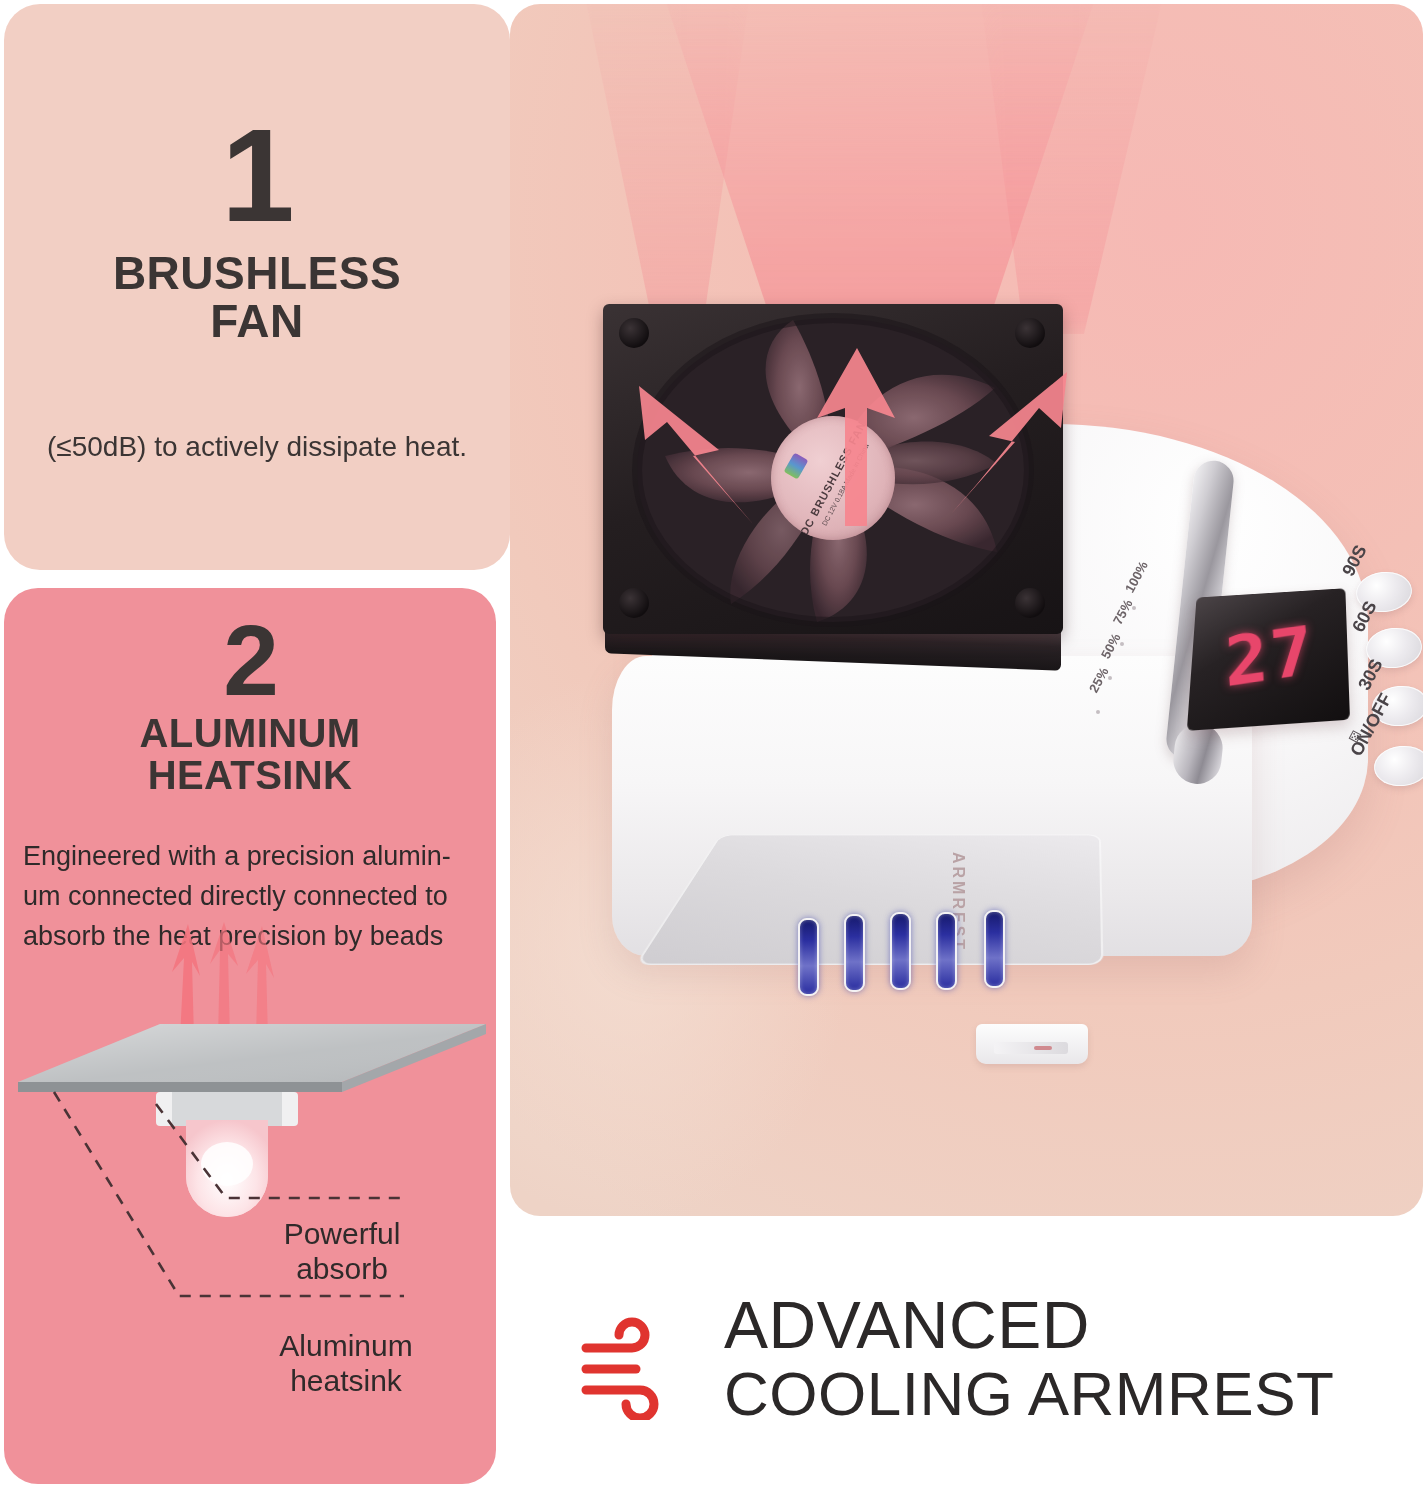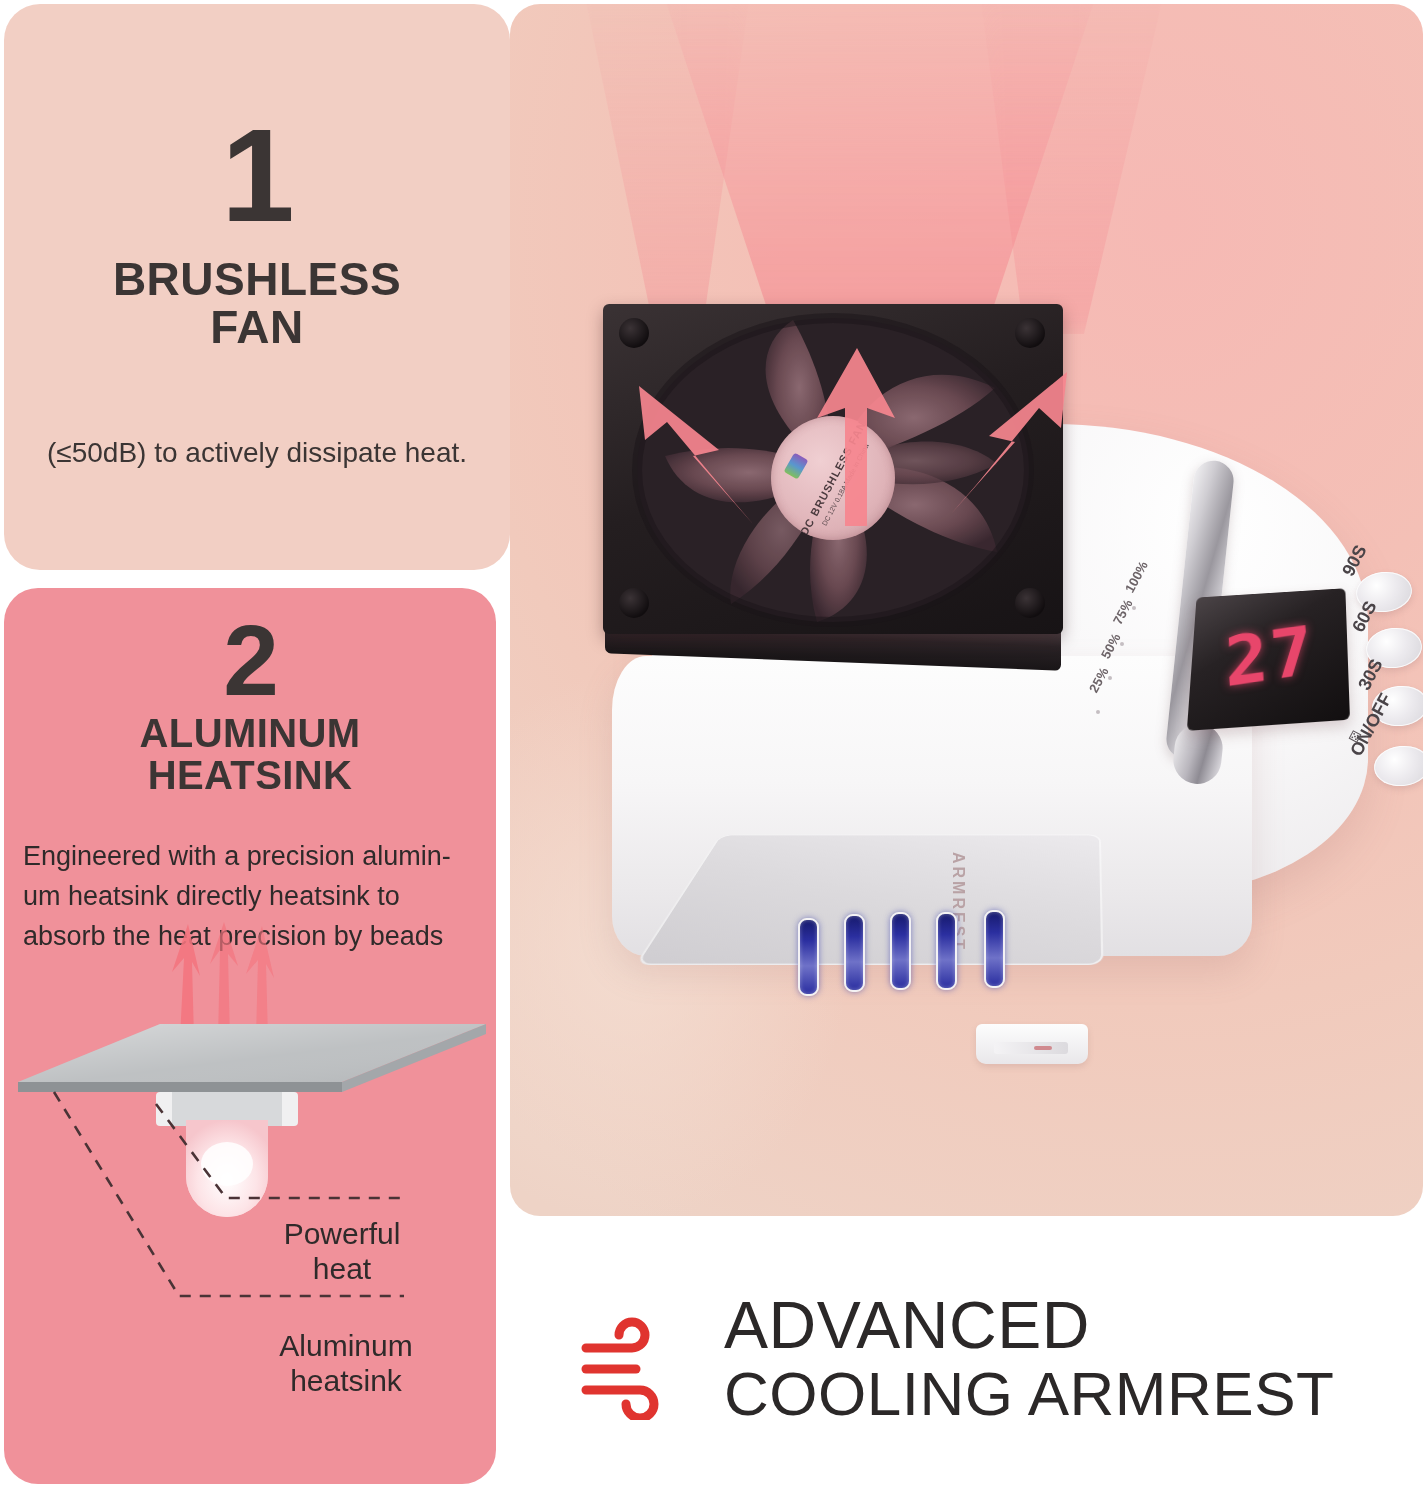--- a/index.html
+++ b/index.html
@@ -10,21 +10,21 @@
   #panel-one{
     position:absolute;left:4px;top:4px;width:506px;height:566px;
     background:#f2cfc4;border-radius:36px;
     display:flex;flex-direction:column;align-items:center;
   }
   #panel-one .big-num{
     font-size:132px;font-weight:700;line-height:1;margin-top:106px;color:#3b3534;
     letter-spacing:-2px;
   }
   #panel-one .head{
-    font-size:46px;font-weight:700;line-height:1.04;margin-top:14px;text-align:center;
+    font-size:46px;font-weight:700;line-height:1.04;margin-top:8px;text-align:center;
     color:#3b3534;letter-spacing:.5px;
   }
   #panel-one .body{
     font-size:28px;line-height:1.5;margin-top:38px;text-align:center;color:#3b3534;
     width:460px;
   }
 
   
   #panel-two{
     position:absolute;left:4px;top:588px;width:492px;height:896px;
@@ -282,21 +282,21 @@
 </section>
 
 <section id="panel-two">
   <div class="big-num">2</div>
   <div class="head">
     <span>ALUMINUM</span><br>
     <span>HEATSINK</span>
   </div>
   <div class="body">
     <span>Engineered with a precision alumin-</span><br>
-    <span>um heatsink directly heatsink to</span><br>
+    <span>um connected directly connected to</span><br>
     <span>absorb the heat precision by beads</span>
   </div>
 
   <div id="heatsink-figure">
 
     <svg class="hs-arrows" viewBox="0 0 140 120">
       <g fill="#f4757f" opacity=".88">
         <path d="M26 118 L30 38 L18 52 L34 4 L46 56 L38 42 L40 118 Z"></path>
         <path d="M64 118 L66 30 L56 44 L70 2 L84 46 L74 34 L76 118 Z" opacity=".78"></path>
         <path d="M102 118 L104 40 L92 54 L108 6 L120 58 L112 44 L114 118 Z" opacity=".7"></path>
@@ -334,21 +334,21 @@
 
     <svg class="hs-dashes" viewBox="0 0 420 330">
       <g stroke="#4a3336" stroke-width="2.6" fill="none" stroke-dasharray="11 9">
         <path d="M50 4 L175 208 L400 208"></path>
         <path d="M152 16 L222 110 L400 110"></path>
       </g>
     </svg>
 
     <div class="hs-label" id="label-beads">
       <span>Powerful</span><br>
-      <span>heat</span>
+      <span>absorb</span>
     </div>
     <div class="hs-label" id="label-heatsink">
       <span>Aluminum</span><br>
       <span>heatsink</span>
     </div>
   </div>
 </section>
 
 <section id="photo-panel">
   <div class="wash"></div>

